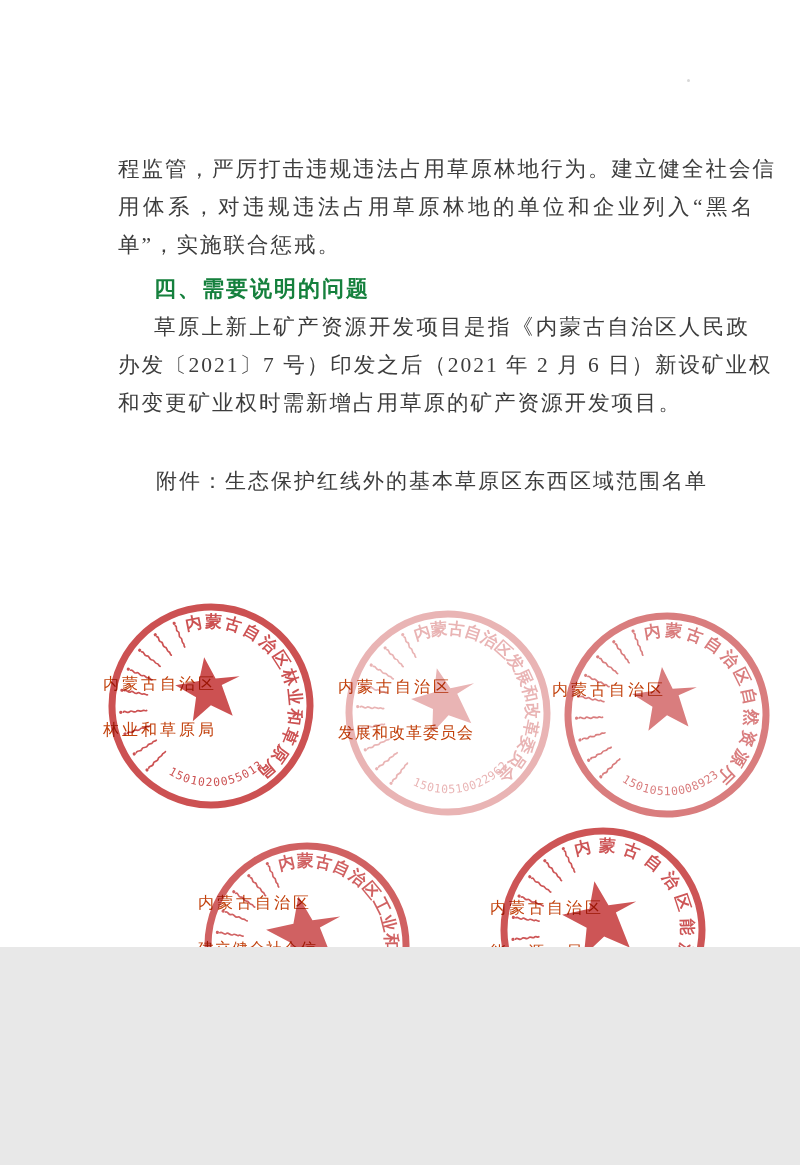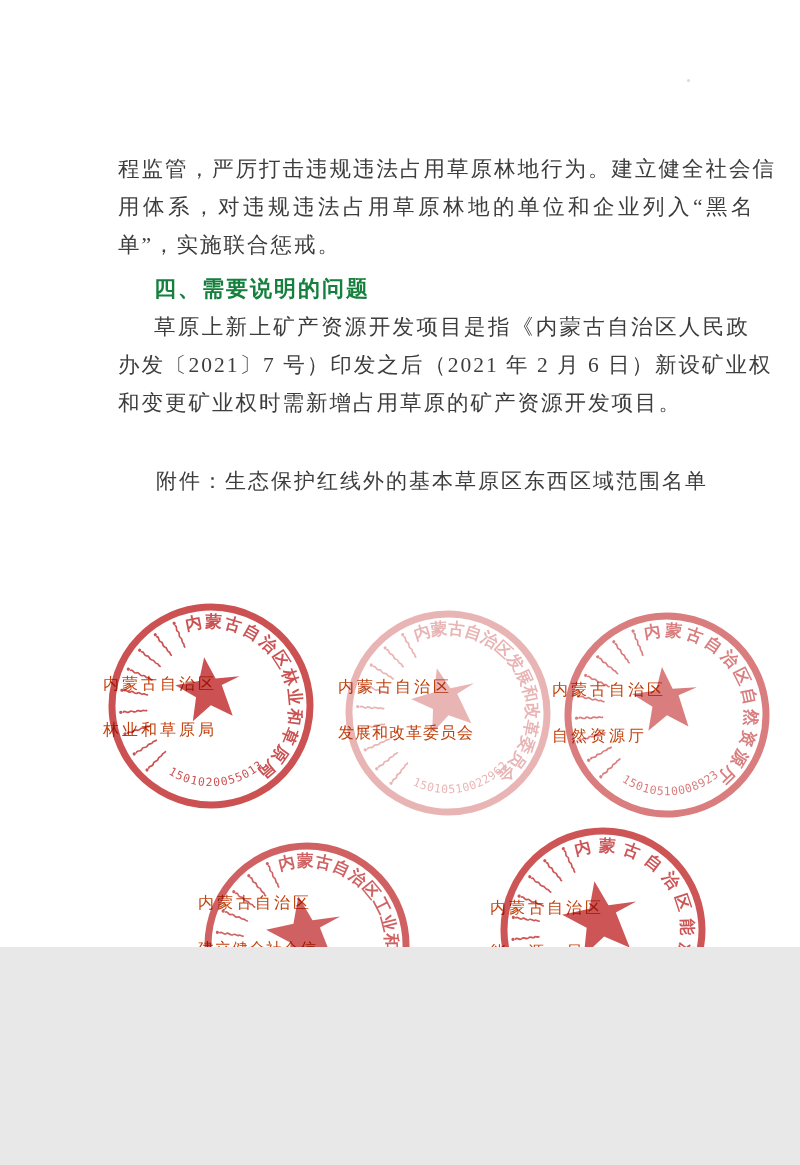--- a/index.html
+++ b/index.html
@@ -100,21 +100,20 @@
   <div class="nameblock" style="left:103px;top:661px;">
     <div>内蒙古自治区</div>
     <div>林业和草原局</div>
   </div>
   <div class="nameblock" style="left:338px;top:664px;">
     <div>内蒙古自治区</div>
     <div class="org2-wide">发展和改革委员会</div>
   </div>
   <div class="nameblock" style="left:552px;top:667px;">
     <div>内蒙古自治区</div>
-    <div>自然资源厅</div>
   </div>
   <div class="nameblock" style="left:198px;top:880px;">
     <div>内蒙古自治区</div>
     <div class="org2-wide">建立健全社会信</div>
   </div>
   <div class="nameblock" style="left:490px;top:886px;line-height:44px;">
     <div>内蒙古自治区</div>
     <div>能　源　局</div>
   </div>
 

